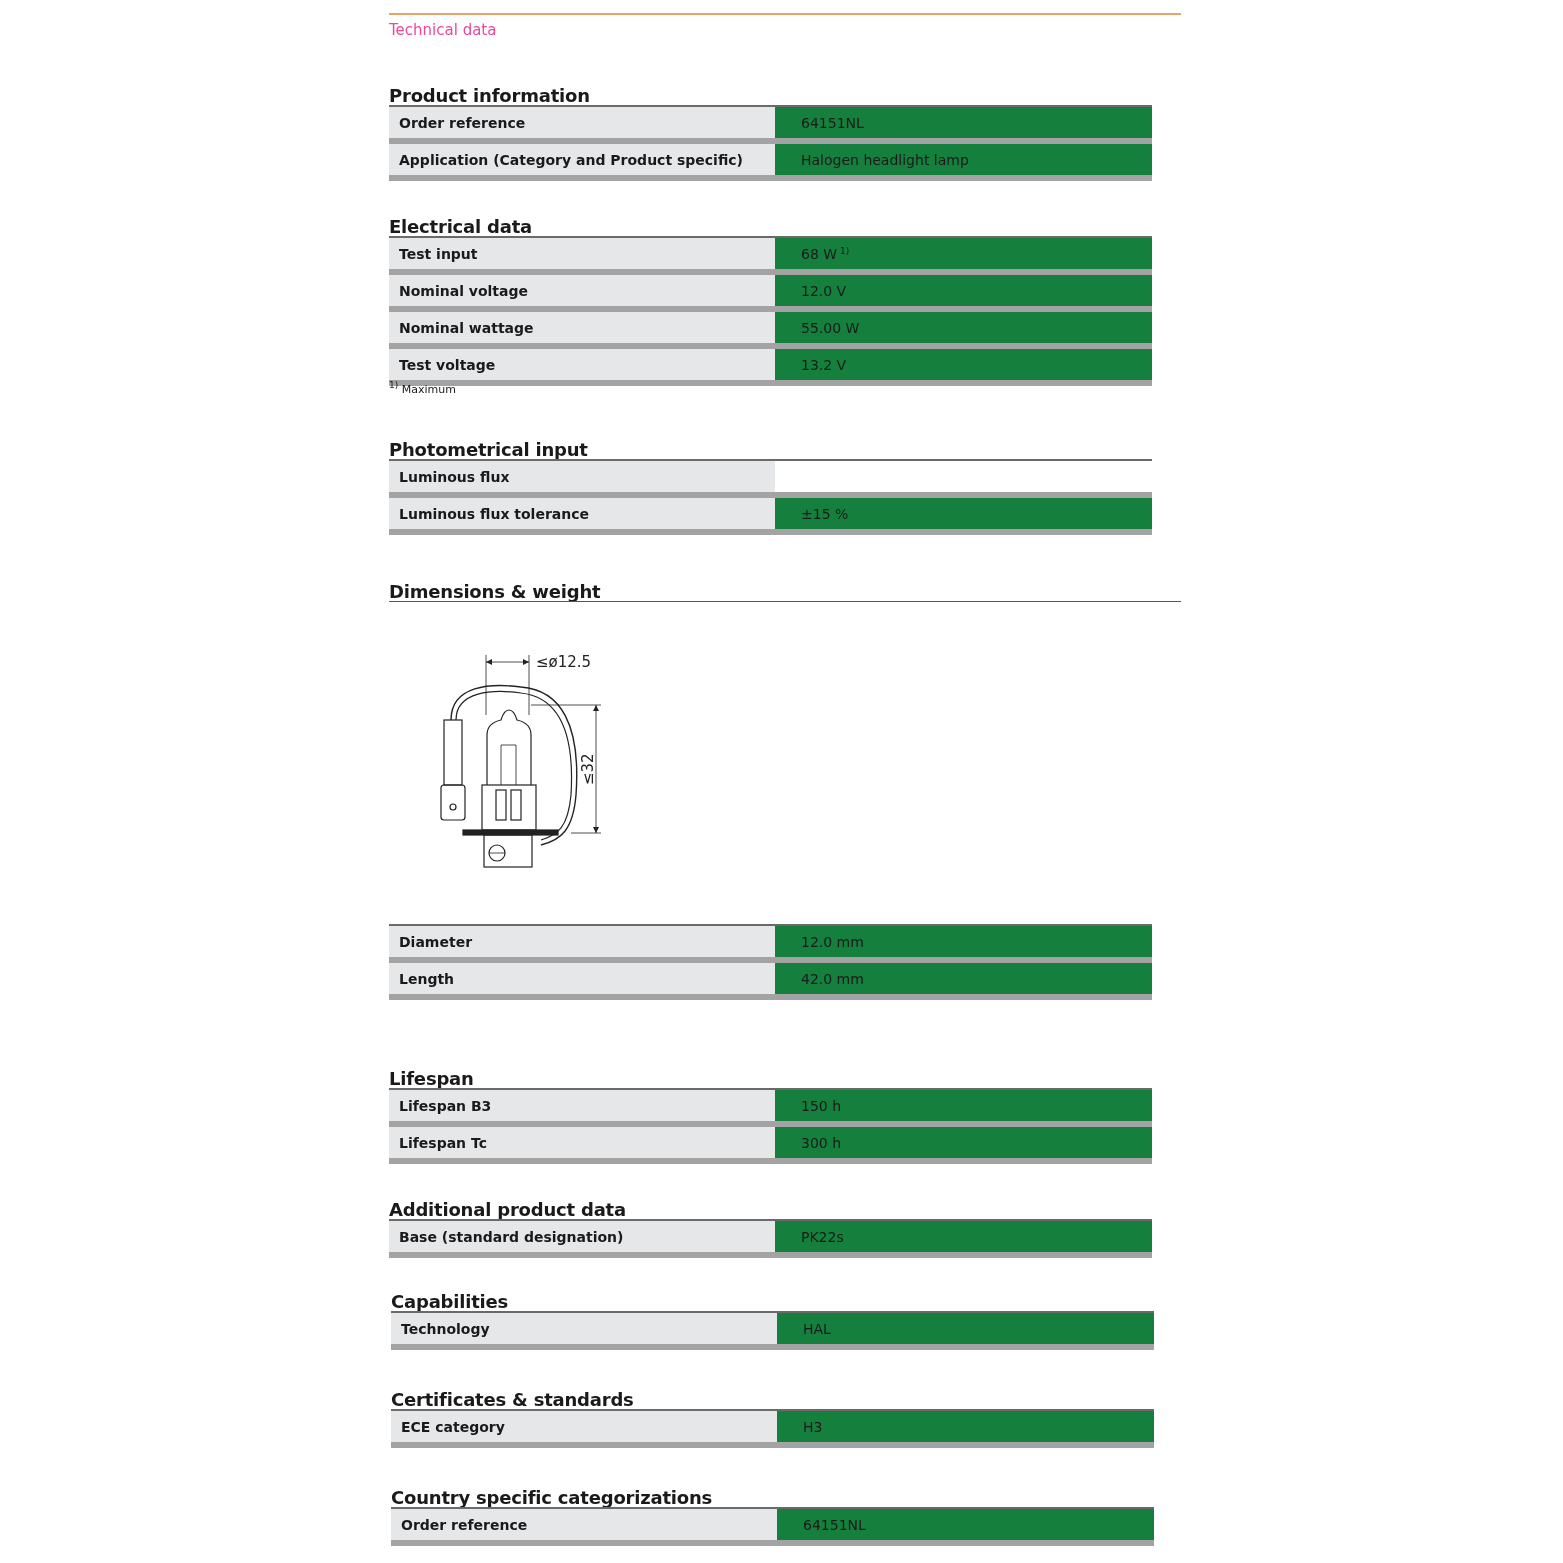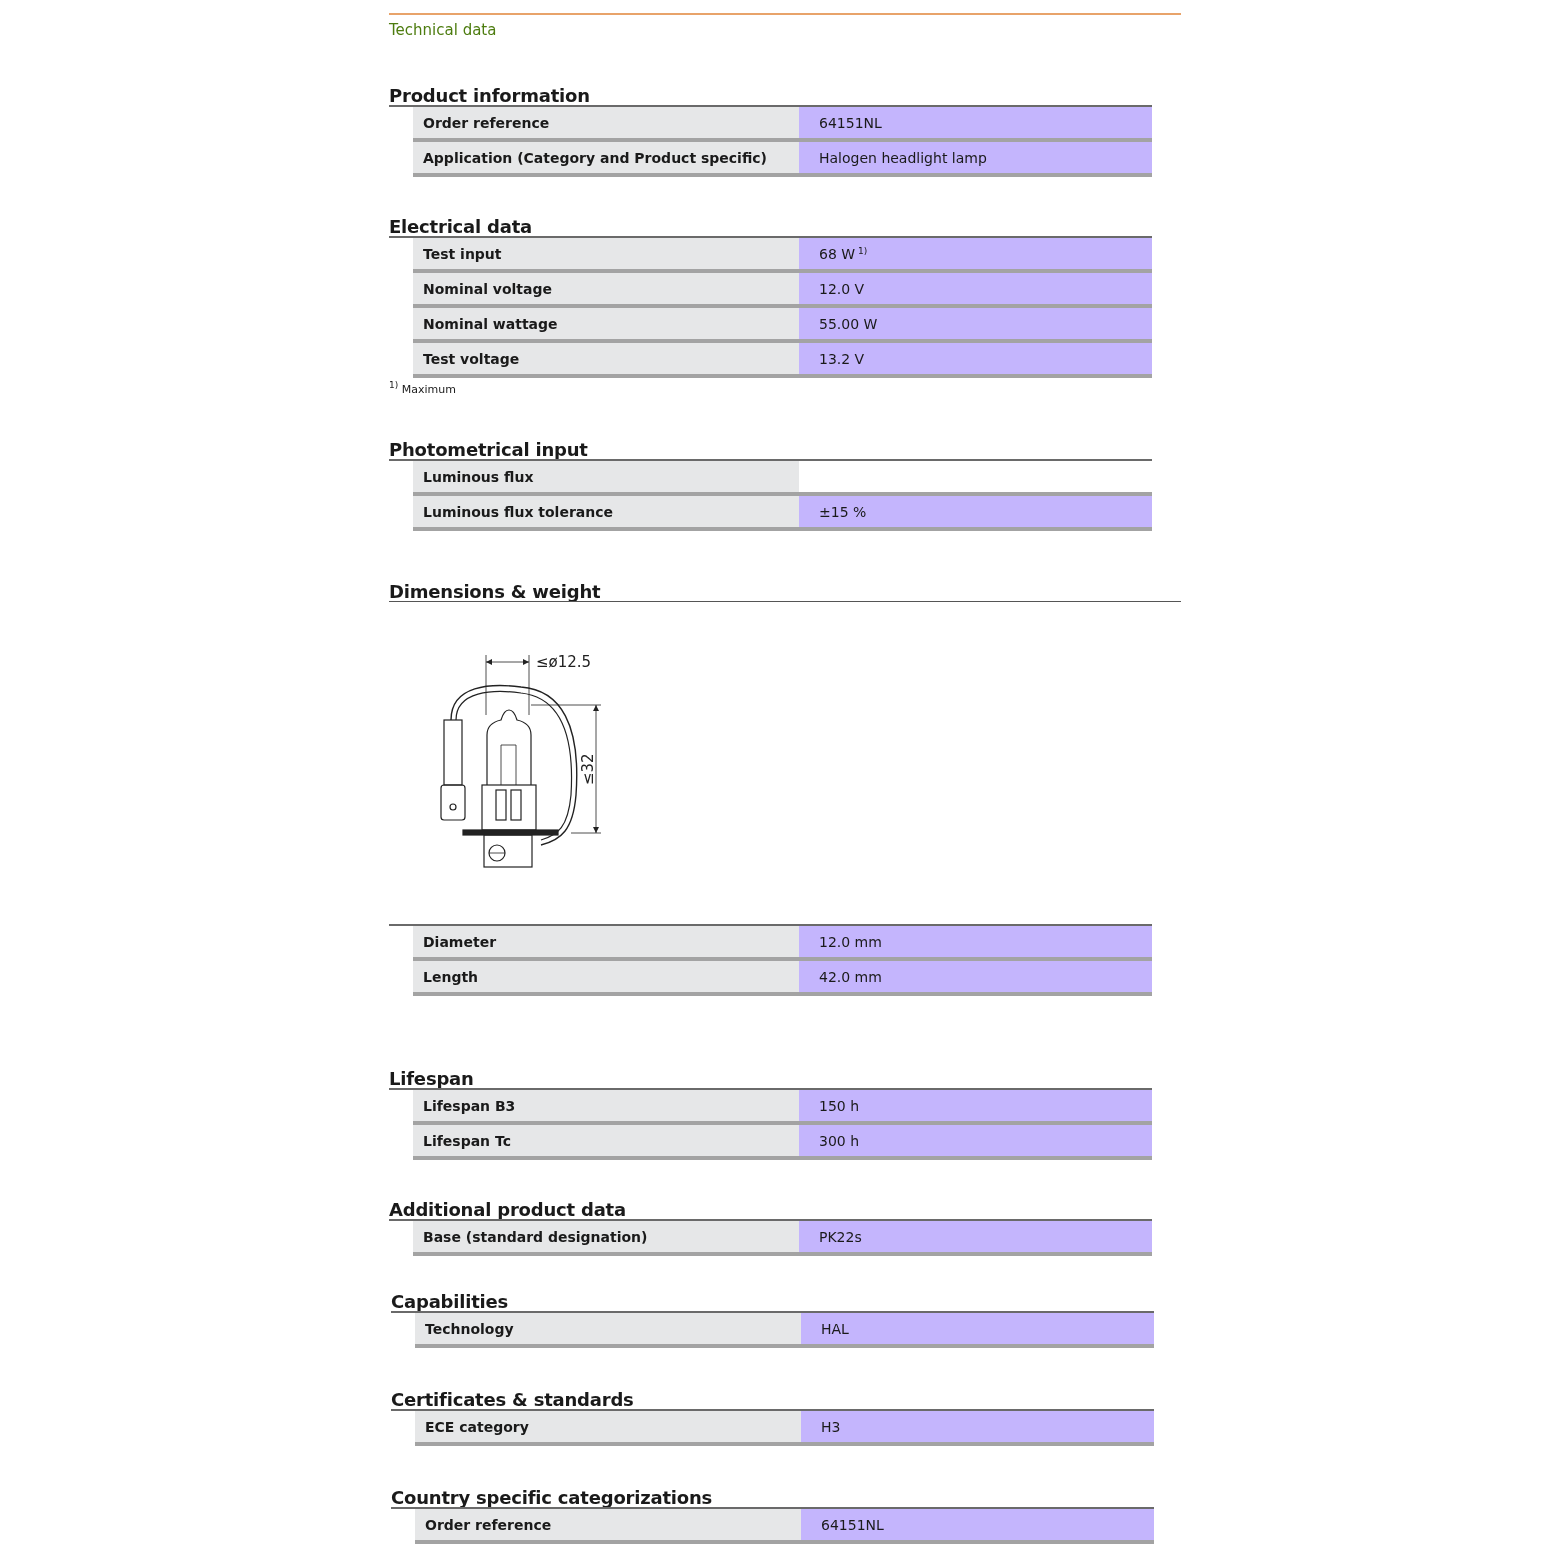--- a/index.html
+++ b/index.html
@@ -1,26 +1,26 @@
 <!DOCTYPE html>
 <html><head>
 <meta charset="utf-8">
 <style>
   html, body { margin: 0; padding: 0; background: #ffffff; }
   body { width: 1563px; height: 1563px; position: relative; overflow: hidden;
          font-family: "DejaVu Sans", sans-serif; color: #1a1a1a; }
   .page { position: absolute; left: 389px; top: 0; width: 792px; }
   .top-rule { position: absolute; left: 0; top: 13px; width: 792px; height: 2px; background: #e8a36a; }
-  .tech-title { position: absolute; left: 0; top: 21px; font-size: 15px; color: #4d7c0f; }
+  .tech-title { position: absolute; left: 0; top: 21px; font-size: 15px; color: #ec4899; }
   .h { position: absolute; left: 0; font-size: 18px; font-weight: bold; color: #1a1a1a; letter-spacing: -0.2px; margin-top: 16px; }
   .table { position: absolute; left: 0; width: 763px; border-top: 2px solid #6a6a6a; }
-  .row { display: flex; height: 31px; border-bottom: 4px solid #a3a3a3; margin-left: 24px; }
+  .row { display: flex; height: 31px; border-bottom: 6px solid #a3a3a3; }
   .row .k { width: 386px; background: #e6e7e8; font-size: 14px; font-weight: bold; padding-left: 10px;
             box-sizing: border-box; display: flex; align-items: center; }
-  .row .v { flex: 1; font-size: 14px; padding-left: 20px; display: flex; align-items: center; background: #c4b5fd; }
+  .row .v { flex: 1; font-size: 14px; padding-left: 26px; display: flex; align-items: center; background: #15803d; }
   .row .v sup { font-size: 9px; margin-left: 3px; position: relative; top: -3px; }
   .footnote { position: absolute; left: 0; top: 380px; font-size: 11px; }
   .footnote sup { font-size: 9px; }
   .dim-rule { position: absolute; left: 0; top: 601px; width: 792px; height: 1px; background: #555; }
   .drawing { position: absolute; left: 22px; top: 645px; width: 220px; height: 235px; }
   .shifted { left: 2px; text-align: center; }
 </style>
 </head>
 <body>
 

